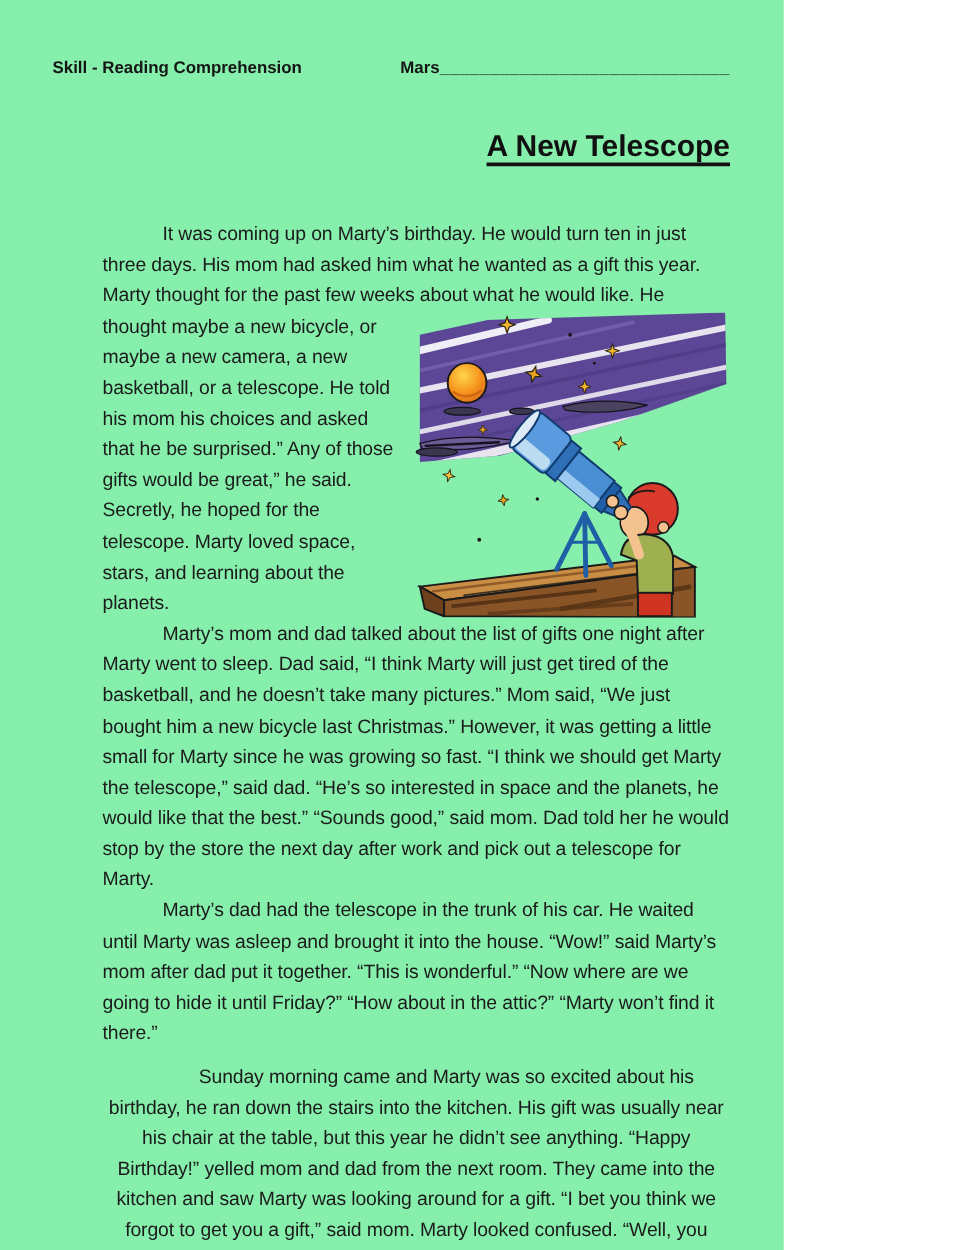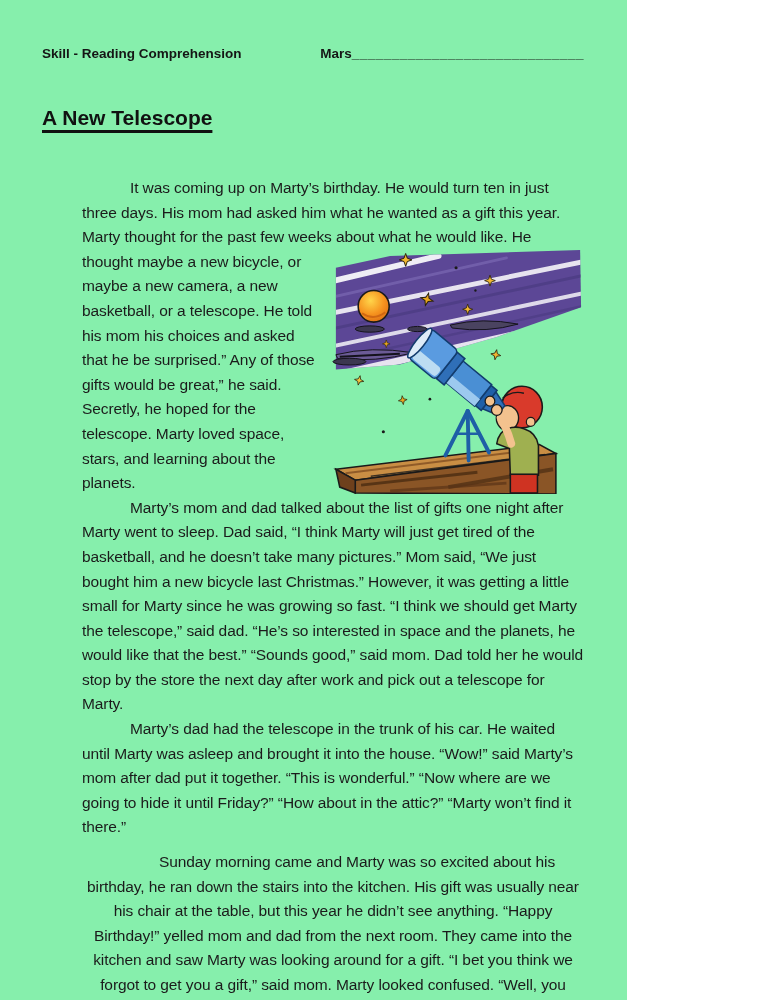--- a/index.html
+++ b/index.html
@@ -1,21 +1,21 @@
 <!DOCTYPE html>
 <html><head>
 <meta charset="utf-8">
 <style>
   html,body{margin:0;padding:0;background:#ffffff;}
   body{width:773px;font-family:"Liberation Sans",sans-serif;color:#181818;}
   .page{box-sizing:border-box;width:627px;min-height:1000px;padding:46px 43px 18px 42px;background:#86efac;}
   .topbar{display:flex;justify-content:space-between;align-items:baseline;font-size:13.5px;font-weight:bold;color:#151515;}
   .namefield{white-space:nowrap;}
   .nameline{letter-spacing:0.5px;margin-top:11px;}
-  .title{text-align:left;font-size:21px;line-height:31px;font-weight:bold;color:#111;
+  .title{text-align:right;font-size:24px;line-height:31px;font-weight:bold;color:#111;
          margin:41px 0 0 0;text-decoration:underline;text-decoration-thickness:2.5px;text-underline-offset:5px;}
   .story{margin-top:43px;font-size:15.5px;line-height:24.6px;letter-spacing:-0.1px;text-align:left;color:#1b1b1b;margin-left:40px;}
   .story::after{content:"";display:block;clear:both;}
   .para{margin:0;text-indent:48px;}
   .para-gap{margin-top:10px;text-align:center;}
   .float-spacer{float:right;width:0;height:74px;}
   .illustration{float:right;clear:right;width:252px;height:244px;margin:0 0 0 8px;padding:0;}
   .illustration svg{display:block;width:252px;height:244px;}
   .credit{text-align:right;font-size:12px;color:#3c3c3c;padding-right:14px;margin-top:2px;}
 </style>

